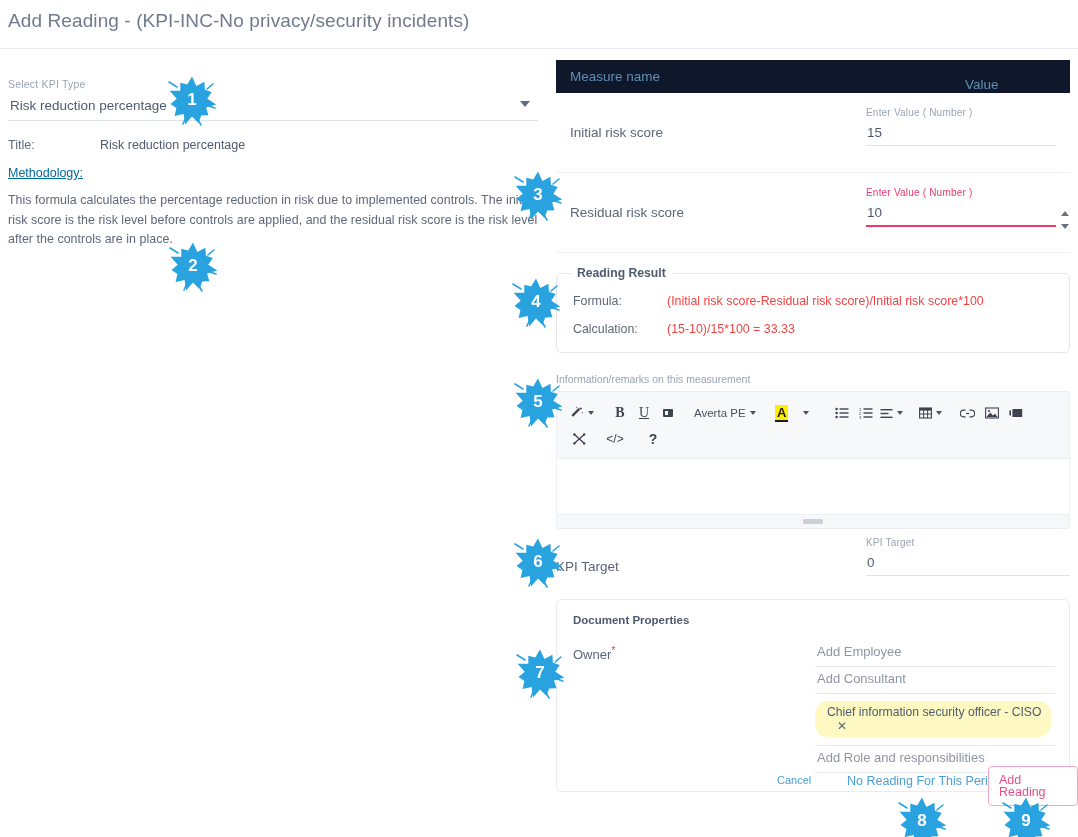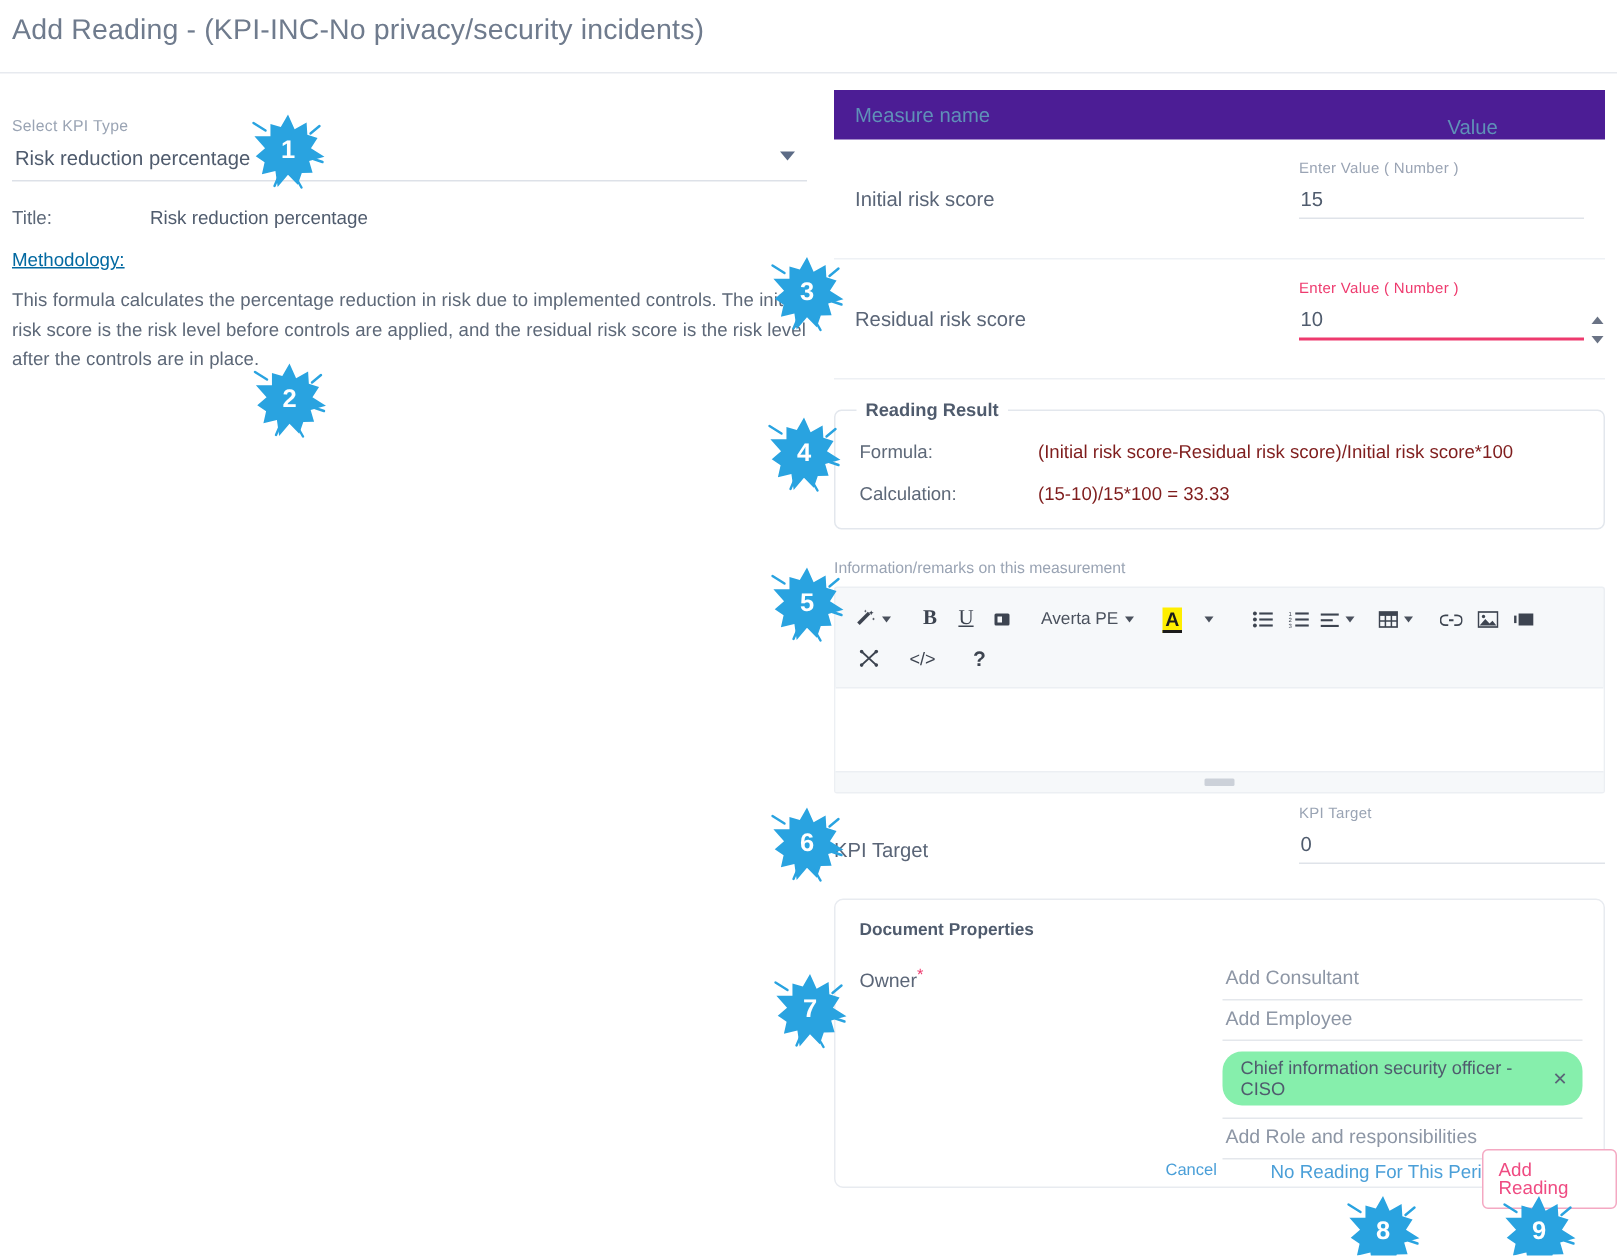--- a/index.html
+++ b/index.html
@@ -49,21 +49,21 @@
     margin-top:11px; font-size:12.4px; line-height:19.5px;
     color:#5d6878; width:538px; letter-spacing:.05px;
   }
 
   
   #right-col { position:absolute; left:556px; top:60px; width:514px; }
 
   
   #measure-table { width:514px; }
   #measure-head {
-    background:#4c1d95; height:33px; display:flex; align-items:center;
+    background:#0f172a; height:33px; display:flex; align-items:center;
   }
   #measure-head .mh-name { margin-left:14px; font-size:13.5px; color:#5f90b8; }
   #measure-head .mh-value { position:absolute; left:409px; font-size:13.5px; color:#5f90b8;margin-top:15px; }
   #measure-head { position:relative; }
 
   .measure-row {
     position:relative; height:80px; border-bottom:1px solid #edf0f4;
     display:flex; align-items:center;
   }
   .measure-row.first { border-bottom:1px solid #eef1f5; }
@@ -87,21 +87,21 @@
   #reading-result {
     margin-top:20px; border:1px solid #e3e7ed; border-radius:5px;
     padding:6px 16px 16px 16px; position:relative; width:514px;
   }
   #reading-result-legend {
     position:absolute; top:-8px; left:14px; background:#fff; padding:0 6px;
     font-size:12.2px; font-weight:bold; color:#4f5b6d;text-align:right;
   }
   .rr-line { display:flex; margin-top:14px; font-size:12.4px; }
   .rr-line .rr-lbl { width:94px; color:#5d6878; }
-  .rr-line .rr-val { color:#7f1d1d;margin-left:25px; }
+  .rr-line .rr-val { color:#ef4444; }
 
   
   #editor-label { margin-top:20px; font-size:10.5px; color:#9aa4b4; }
   #editor-box {
     margin-top:6px; width:514px; border:1px solid #eceff3; border-radius:2px;
     background:#f6f8fa;
   }
   #editor-toolbar { padding:8px 12px 6px 12px; }
   .tb-row { display:flex; align-items:center; height:26px; }
   .tb-btn {
@@ -145,22 +145,22 @@
   #owner-block { margin-top:14px; position:relative; min-height:128px; }
   #owner-label { position:absolute; left:0; top:4px; font-size:13px; color:#5a6577; }
   #owner-req { color:#ee3a6e; font-size:11px; vertical-align:super; }
   #owner-fields { margin-left:242px; width:240px; }
   .owner-input {
     font-size:13px; color:#8d96a5; padding:4px 0 7px 2px;
     border-bottom:1px solid #e4e7ec;
   }
   .owner-chip-row { padding:7px 0 8px 0; border-bottom:1px solid #e4e7ec; }
   .owner-chip {
-    display:inline-flex; align-items:center; background:#86efac;
-    border-radius:13px; padding:4px 10px 4px 12px; font-size:12.2px; color:#4f5b6d;
+    display:inline-flex; background:#fef9c3;
+    border-radius:13px; padding:4px 10px 4px 12px; font-size:12.2px; color:#4f5b6d;flex-direction:column;
   }
   .owner-chip .chip-x { margin-left:10px; color:#5a6577; font-size:12px; }
 
   
   #actions { position:absolute; left:0; top:770px; width:1078px; height:30px; }
   #btn-cancel {
     position:absolute; left:777px; top:4px; font-size:11px; color:#4a9fd8;
   }
   #btn-no-reading {
     position:absolute; left:847px; top:4px; font-size:12.5px; color:#4a9fd8;
@@ -394,22 +394,22 @@
 
   <div id="doc-props">
     <div id="doc-props-title">Document Properties</div>
 
     <div id="owner-block">
       <div id="owner-label">
         <span>Owner</span><span id="owner-req">*</span>
       </div>
 
       <div id="owner-fields">
+        <div class="owner-input">Add Employee</div>
         <div class="owner-input">Add Consultant</div>
-        <div class="owner-input">Add Employee</div>
         <div class="owner-chip-row">
           <span class="owner-chip">
             <span>Chief information security officer - CISO</span>
             <span class="chip-x">✕</span>
           </span>
         </div>
         <div class="owner-input" style="border-bottom:1px solid #e4e7ec;">Add Role and responsibilities</div>
       </div>
     </div>
   </div>

